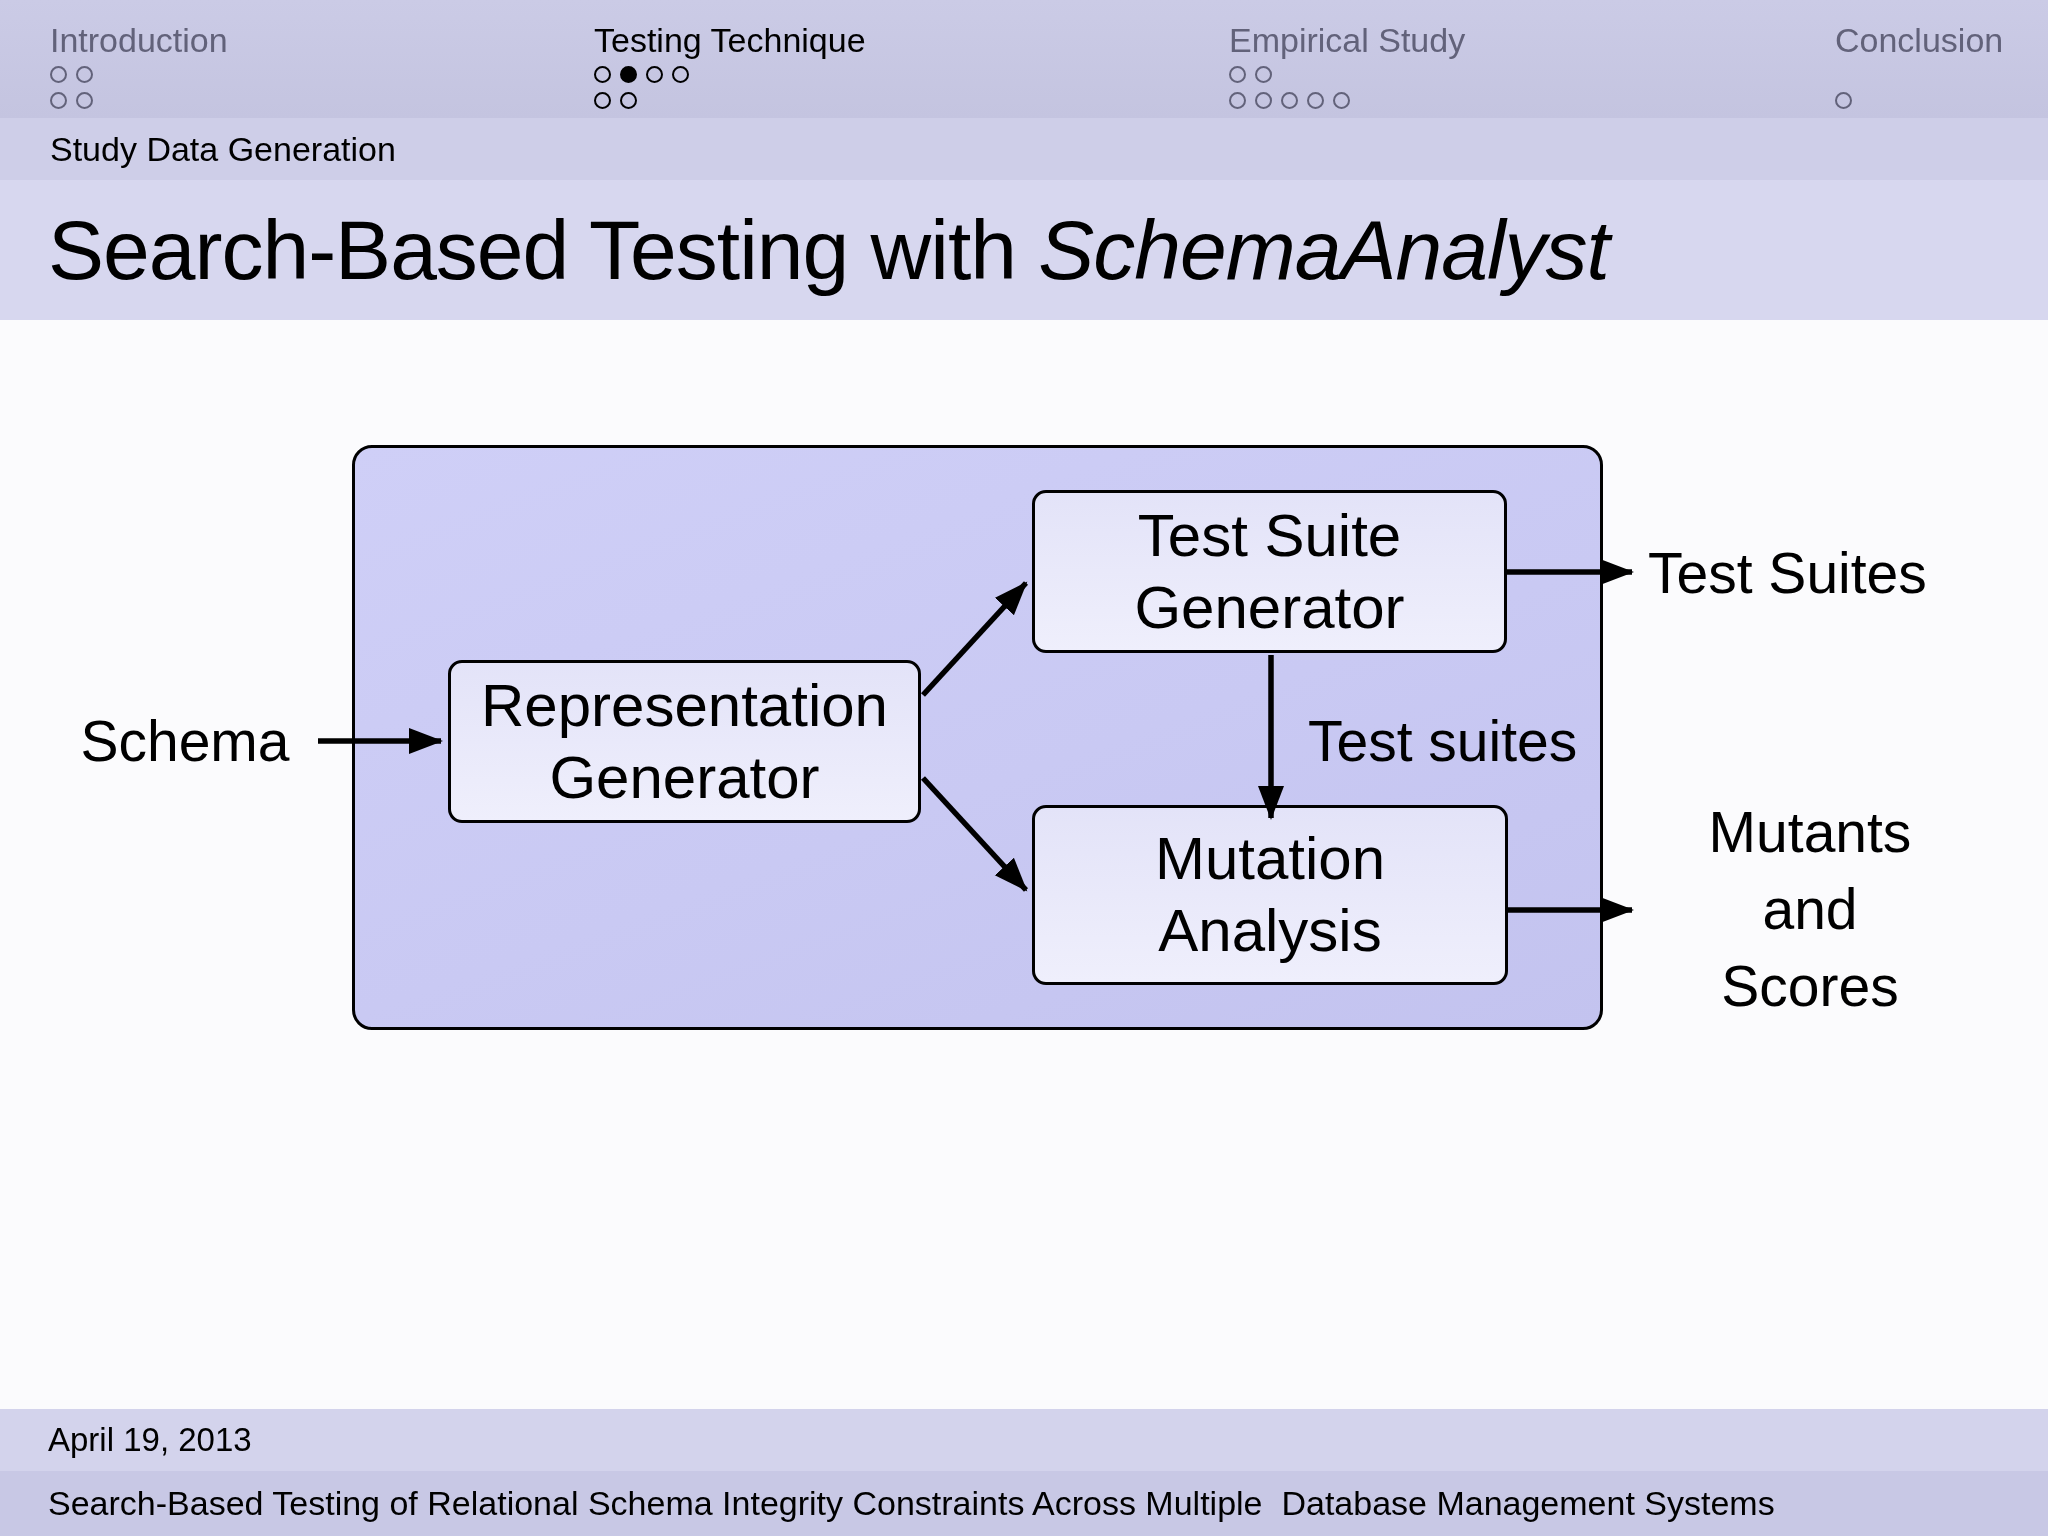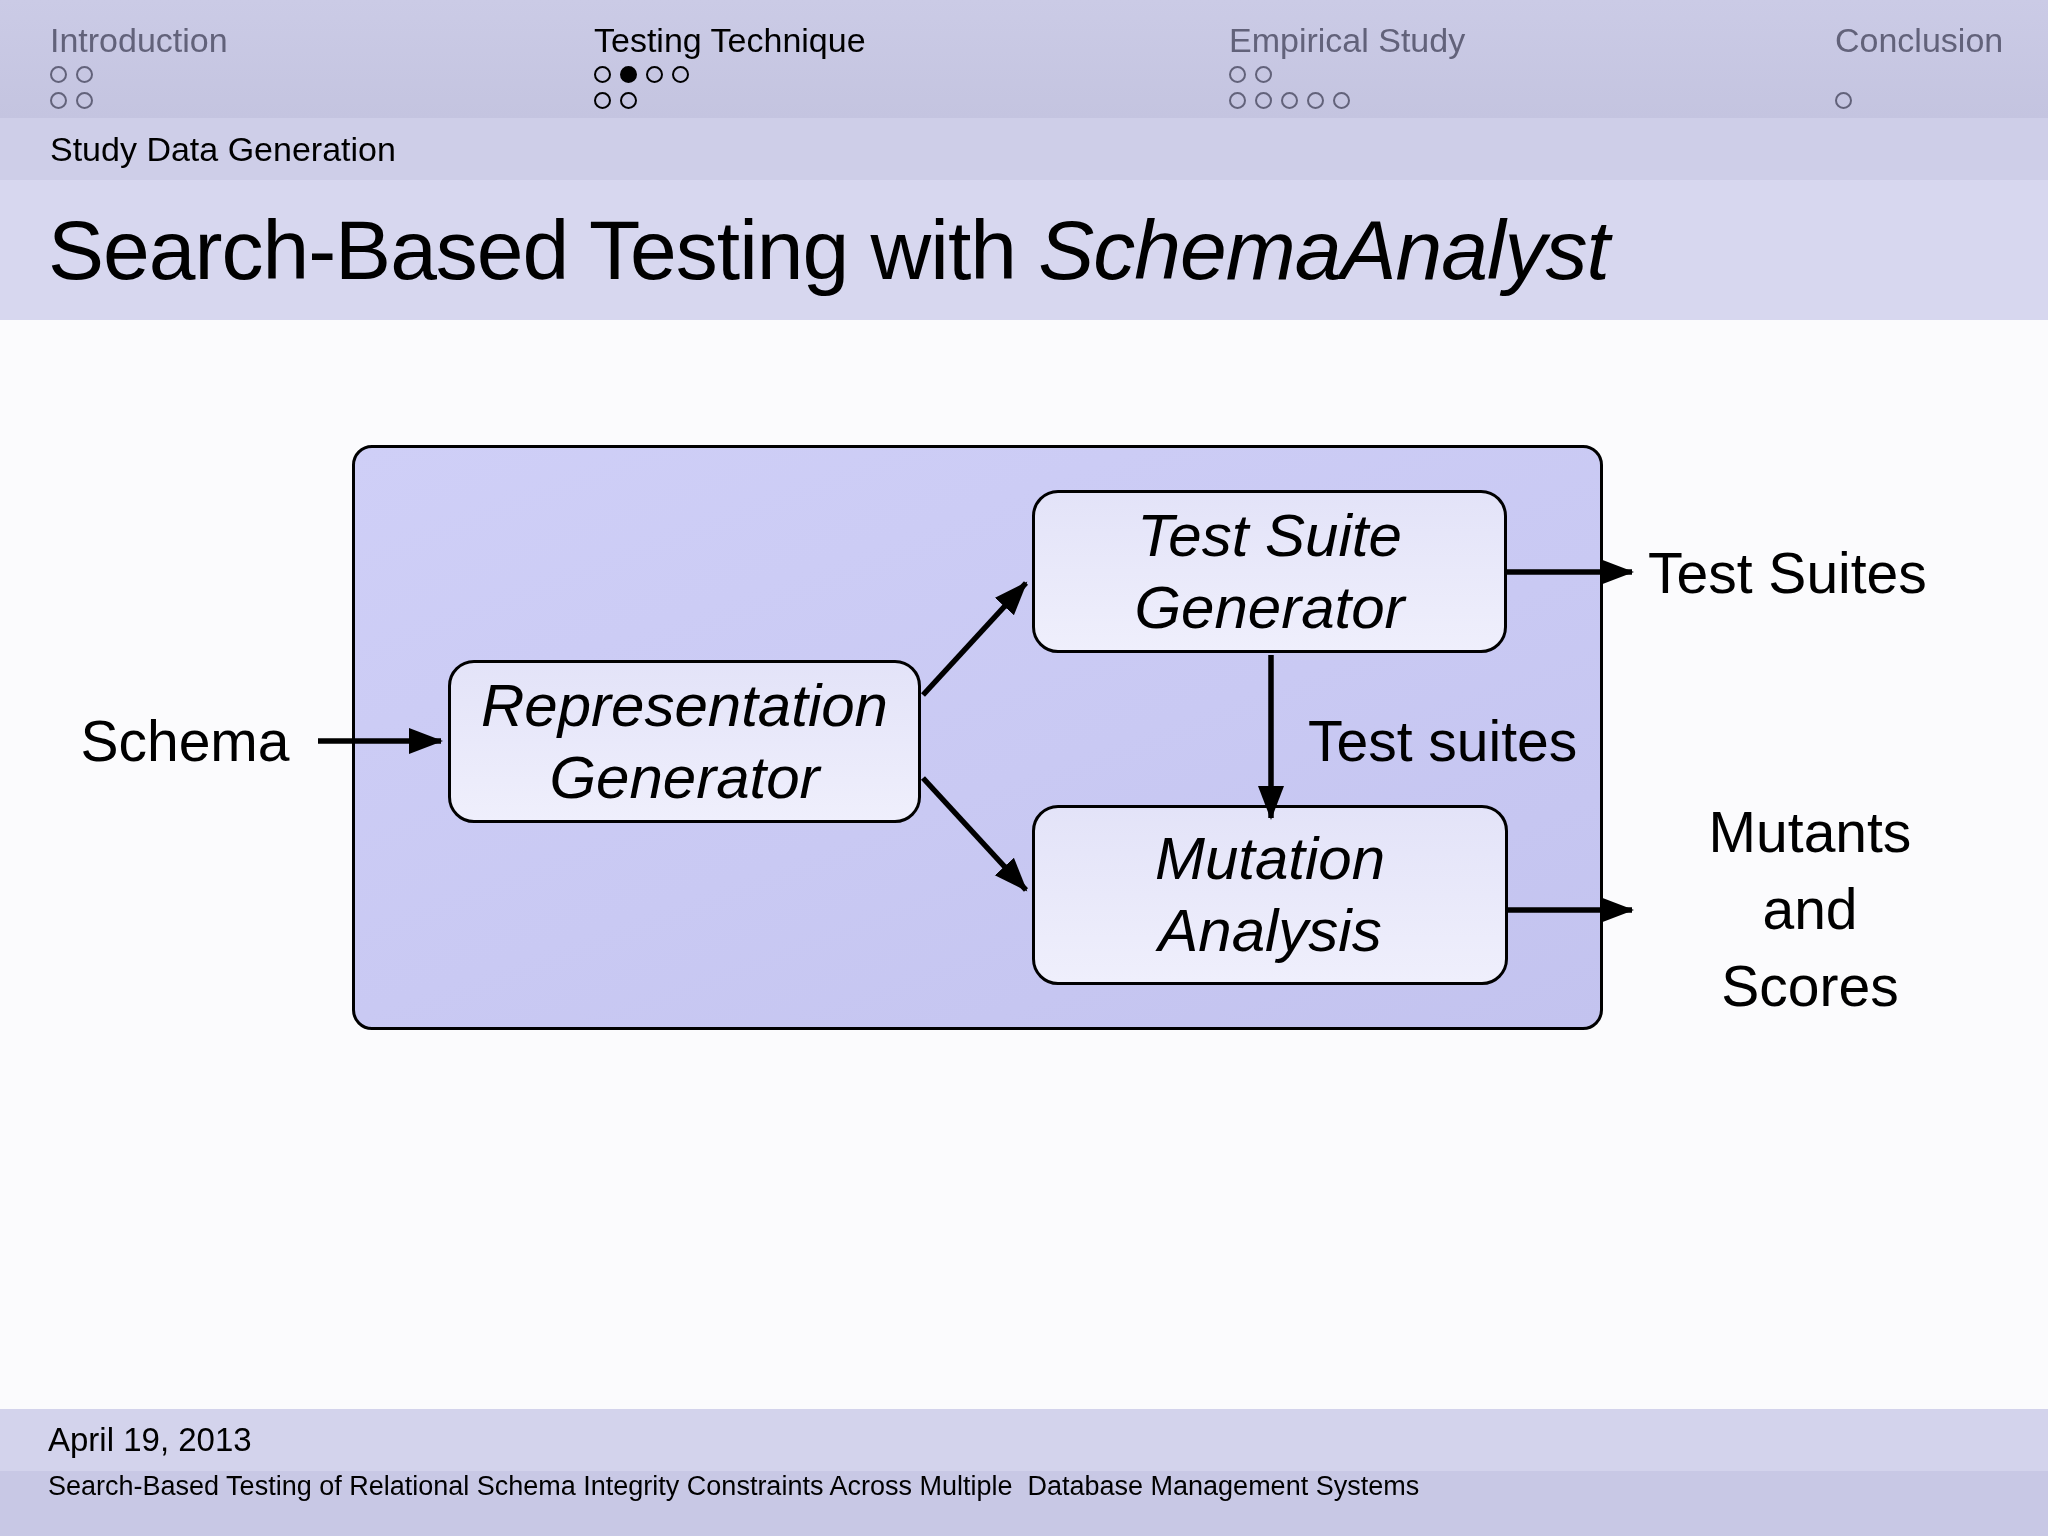--- a/index.html
+++ b/index.html
@@ -60,44 +60,44 @@
   
   #slide-body{position:absolute;left:0;top:320px;width:2048px;height:1089px;background:var(--body-bg);}
   .abs{position:absolute;}
   #sa-container{
     left:352px;top:125px;width:1251px;height:585px;
     background:linear-gradient(160deg,#cfcff7,var(--container-fill) 55%,#c3c3ef);
     border:3px solid var(--line-color);border-radius:20px;
   }
   .node-box{
     background:linear-gradient(to bottom,var(--box-fill-top),var(--box-fill-bottom));
-    border:3px solid var(--line-color);border-radius:26px;
+    border:3px solid var(--line-color);border-radius:14px;
     display:flex;flex-direction:column;align-items:center;justify-content:center;
-    font-size:60px;line-height:72px;text-align:center;font-style:italic;
+    font-size:60px;line-height:72px;text-align:center;
   }
   #box-representation{left:448px;top:340px;width:473px;height:163px;}
   #box-testsuite{left:1032px;top:170px;width:475px;height:163px;}
   #box-mutation{left:1032px;top:485px;width:476px;height:180px;}
   .io-label{font-size:57px;line-height:75px;white-space:nowrap;}
   #schema-label{left:40px;top:384px;width:290px;text-align:center;}
   #testsuites-out-label{left:1648px;top:216px;}
   #mutants-out-label{left:1660px;top:474px;width:300px;text-align:center;line-height:77px;white-space:normal;}
   #edge-label{left:1308px;top:384px;}
   #flow-arrows{position:absolute;left:0;top:0;width:2048px;height:1089px;pointer-events:none;}
   
   #footer-authors{
     position:absolute;left:0;top:1409px;width:2048px;height:62px;
     background:var(--footer1-bg);
     display:flex;align-items:center;justify-content:space-between;
     padding:0 48px;font-size:33px;
   }
   #footer-titleline{
     position:absolute;left:0;top:1471px;width:2048px;height:65px;
     background:var(--footer2-bg);
-    display:flex;align-items:flex-start;padding-left:48px;font-size:27px;
+    display:flex;align-items:center;padding-left:48px;font-size:34px;
     white-space:pre-wrap;
   }
 </style>
 </head>
 <body>
 
 <div id="slide">
 
   <div id="nav-header">
       <div class="nav-section" style="left: 50px;">

